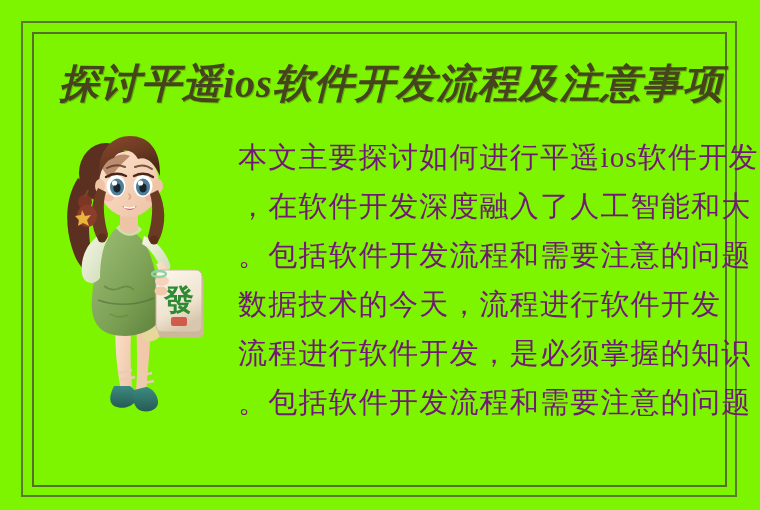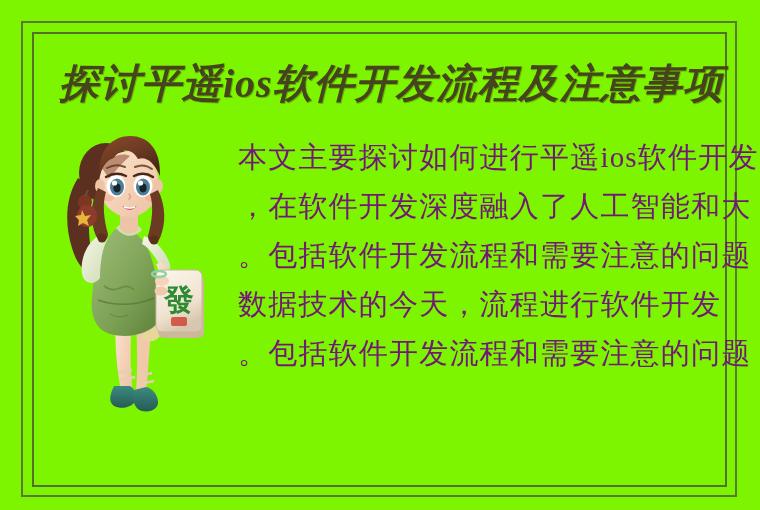--- a/index.html
+++ b/index.html
@@ -97,20 +97,21 @@
   <div class="frame-outer"></div>
   <div class="frame-inner"></div>
 
   <div class="title">探讨平遥ios软件开发流程及注意事项</div>
 
   <div class="body-copy">
     <span class="line">本文主要探讨如何进行平遥ios软件开发</span>
     <span class="line">，在软件开发深度融入了人工智能和大</span>
     <span class="line">。包括软件开发流程和需要注意的问题</span>
     <span class="line">数据技术的今天，流程进行软件开发</span>
+    <span class="line">流程进行软件开发，是必须掌握的知识</span>
     <span class="line">。包括软件开发流程和需要注意的问题</span>
   </div>
 
   <div class="figure">
     <svg viewBox="0 0 150 310" xmlns="http://www.w3.org/2000/svg">
       <defs>
         <linearGradient id="skin" x1="0" y1="0" x2="1" y2="1">
           <stop offset="0%" stop-color="#fde3cd"></stop>
           <stop offset="100%" stop-color="#ecc1a3"></stop>
         </linearGradient>

